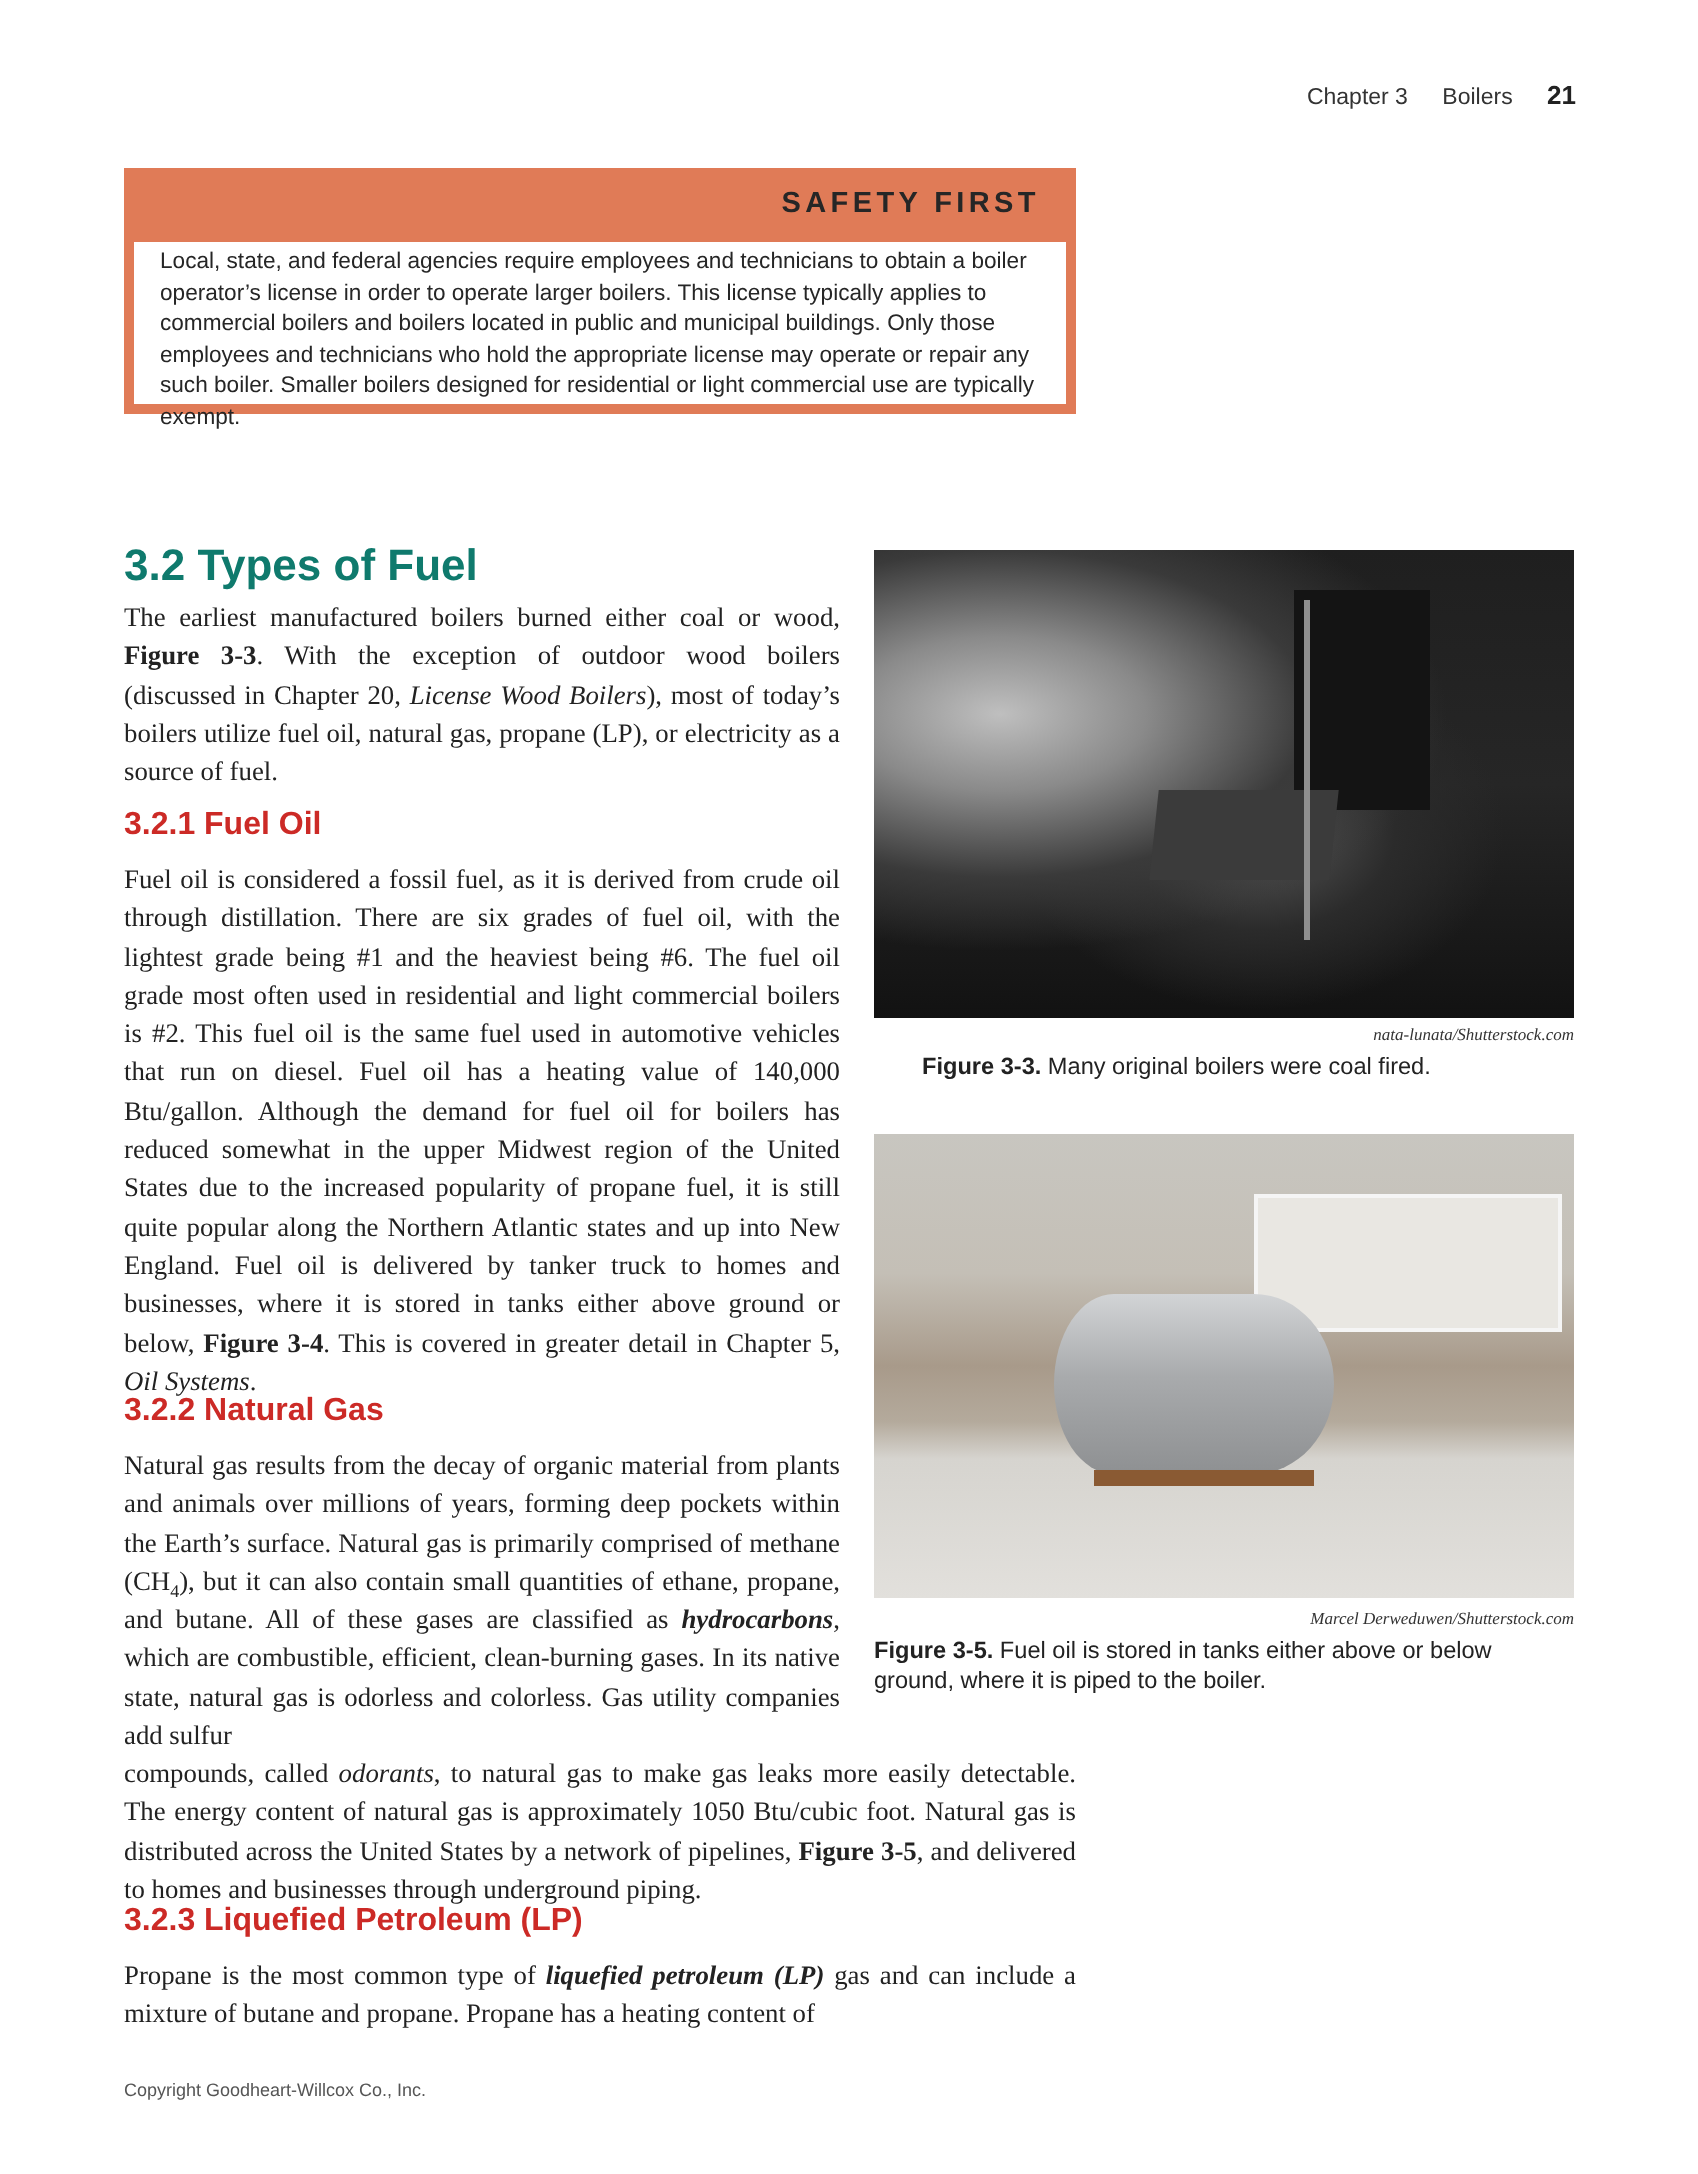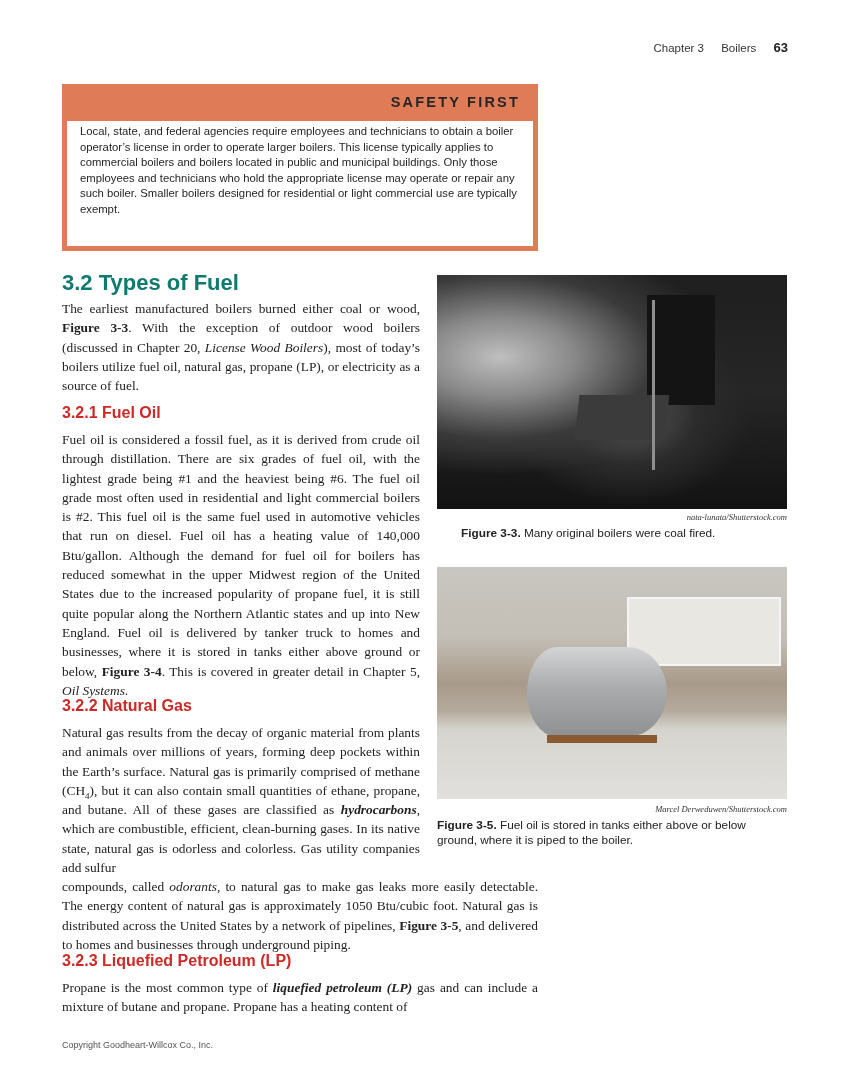--- a/index.html
+++ b/index.html
@@ -2,21 +2,21 @@
 <html><head>
 <meta charset="utf-8">
 <style>
   html, body { margin:0; padding:0; background:#ffffff; }
   body { width:849px; height:1087px; position:relative; overflow:hidden; }
   .header { position:absolute; top:40px; right:61px; font-family:"Liberation Sans", sans-serif; font-size:11.5px; color:#333; }
   .header .ch { margin-right:14px; }
   .header .sec { margin-right:14px; }
   .header .pg { font-weight:bold; font-size:13px; color:#222; }
 
-  .safety { position:absolute; left:62px; top:84px; width:476px; height:167px; background:#e07b57; box-sizing:border-box; }
+  .safety { position:absolute; left:62px; top:84px; width:476px; height:123px; background:#e07b57; box-sizing:border-box; }
   .safety .title { position:absolute; right:18px; top:10px; font-family:"Liberation Sans", sans-serif; font-weight:bold; font-size:14.5px; letter-spacing:2.2px; color:#262626; }
   .safety .inner { position:absolute; left:5px; top:37px; right:5px; bottom:5px; background:#fff; padding:3px 12px 0 13px; box-sizing:border-box; }
   .safety .inner h3 { margin:0; font-family:"Liberation Sans", sans-serif; font-weight:bold; font-size:14.5px; color:#1e1e1e; line-height:20px; }
   .safety .inner p { margin:0; font-family:"Liberation Sans", sans-serif; font-size:11.3px; line-height:15.6px; color:#262626; }
 
   .col { position:absolute; left:62px; width:358px; font-family:"Liberation Serif", serif; font-size:13.4px; line-height:19.3px; color:#222; text-align:justify; }
   .col p { margin:0; }
   h1.sec { position:absolute; left:62px; top:270px; margin:0; font-family:"Liberation Sans", sans-serif; font-weight:bold; font-size:22px; color:#0f7a6d; }
   h2.sub { position:absolute; left:62px; margin:0; font-family:"Liberation Sans", sans-serif; font-weight:bold; font-size:16px; color:#cc2a26; }
   .wide { position:absolute; left:62px; width:476px; font-family:"Liberation Serif", serif; font-size:13.4px; line-height:19.3px; color:#222; text-align:justify; }
@@ -42,21 +42,21 @@
   .caption b { font-weight:bold; }
   .footer { position:absolute; left:62px; top:1040px; font-family:"Liberation Sans", sans-serif; font-size:9px; color:#555; }
   sub { font-size:9px; line-height:0; }
 </style>
 </head>
 <body>
 
 <div class="header">
   <span class="ch">Chapter 3</span>
   <span class="sec">Boilers</span>
-  <span class="pg">63</span>
+  <span class="pg">21</span>
 </div>
 
 <div class="safety">
   <div class="title">SAFETY FIRST</div>
   <div class="inner">
     <p>Local, state, and federal agencies require employees and technicians to obtain a boiler operator’s license in order to operate larger boilers. This license typically applies to commercial boilers and boilers located in public and municipal buildings. Only those employees and technicians who hold the appropriate license may operate or repair any such boiler. Smaller boilers designed for residential or light commercial use are typically exempt.</p>
   </div>
 </div>
 
 <h1 class="sec">3.2 Types of Fuel</h1>

